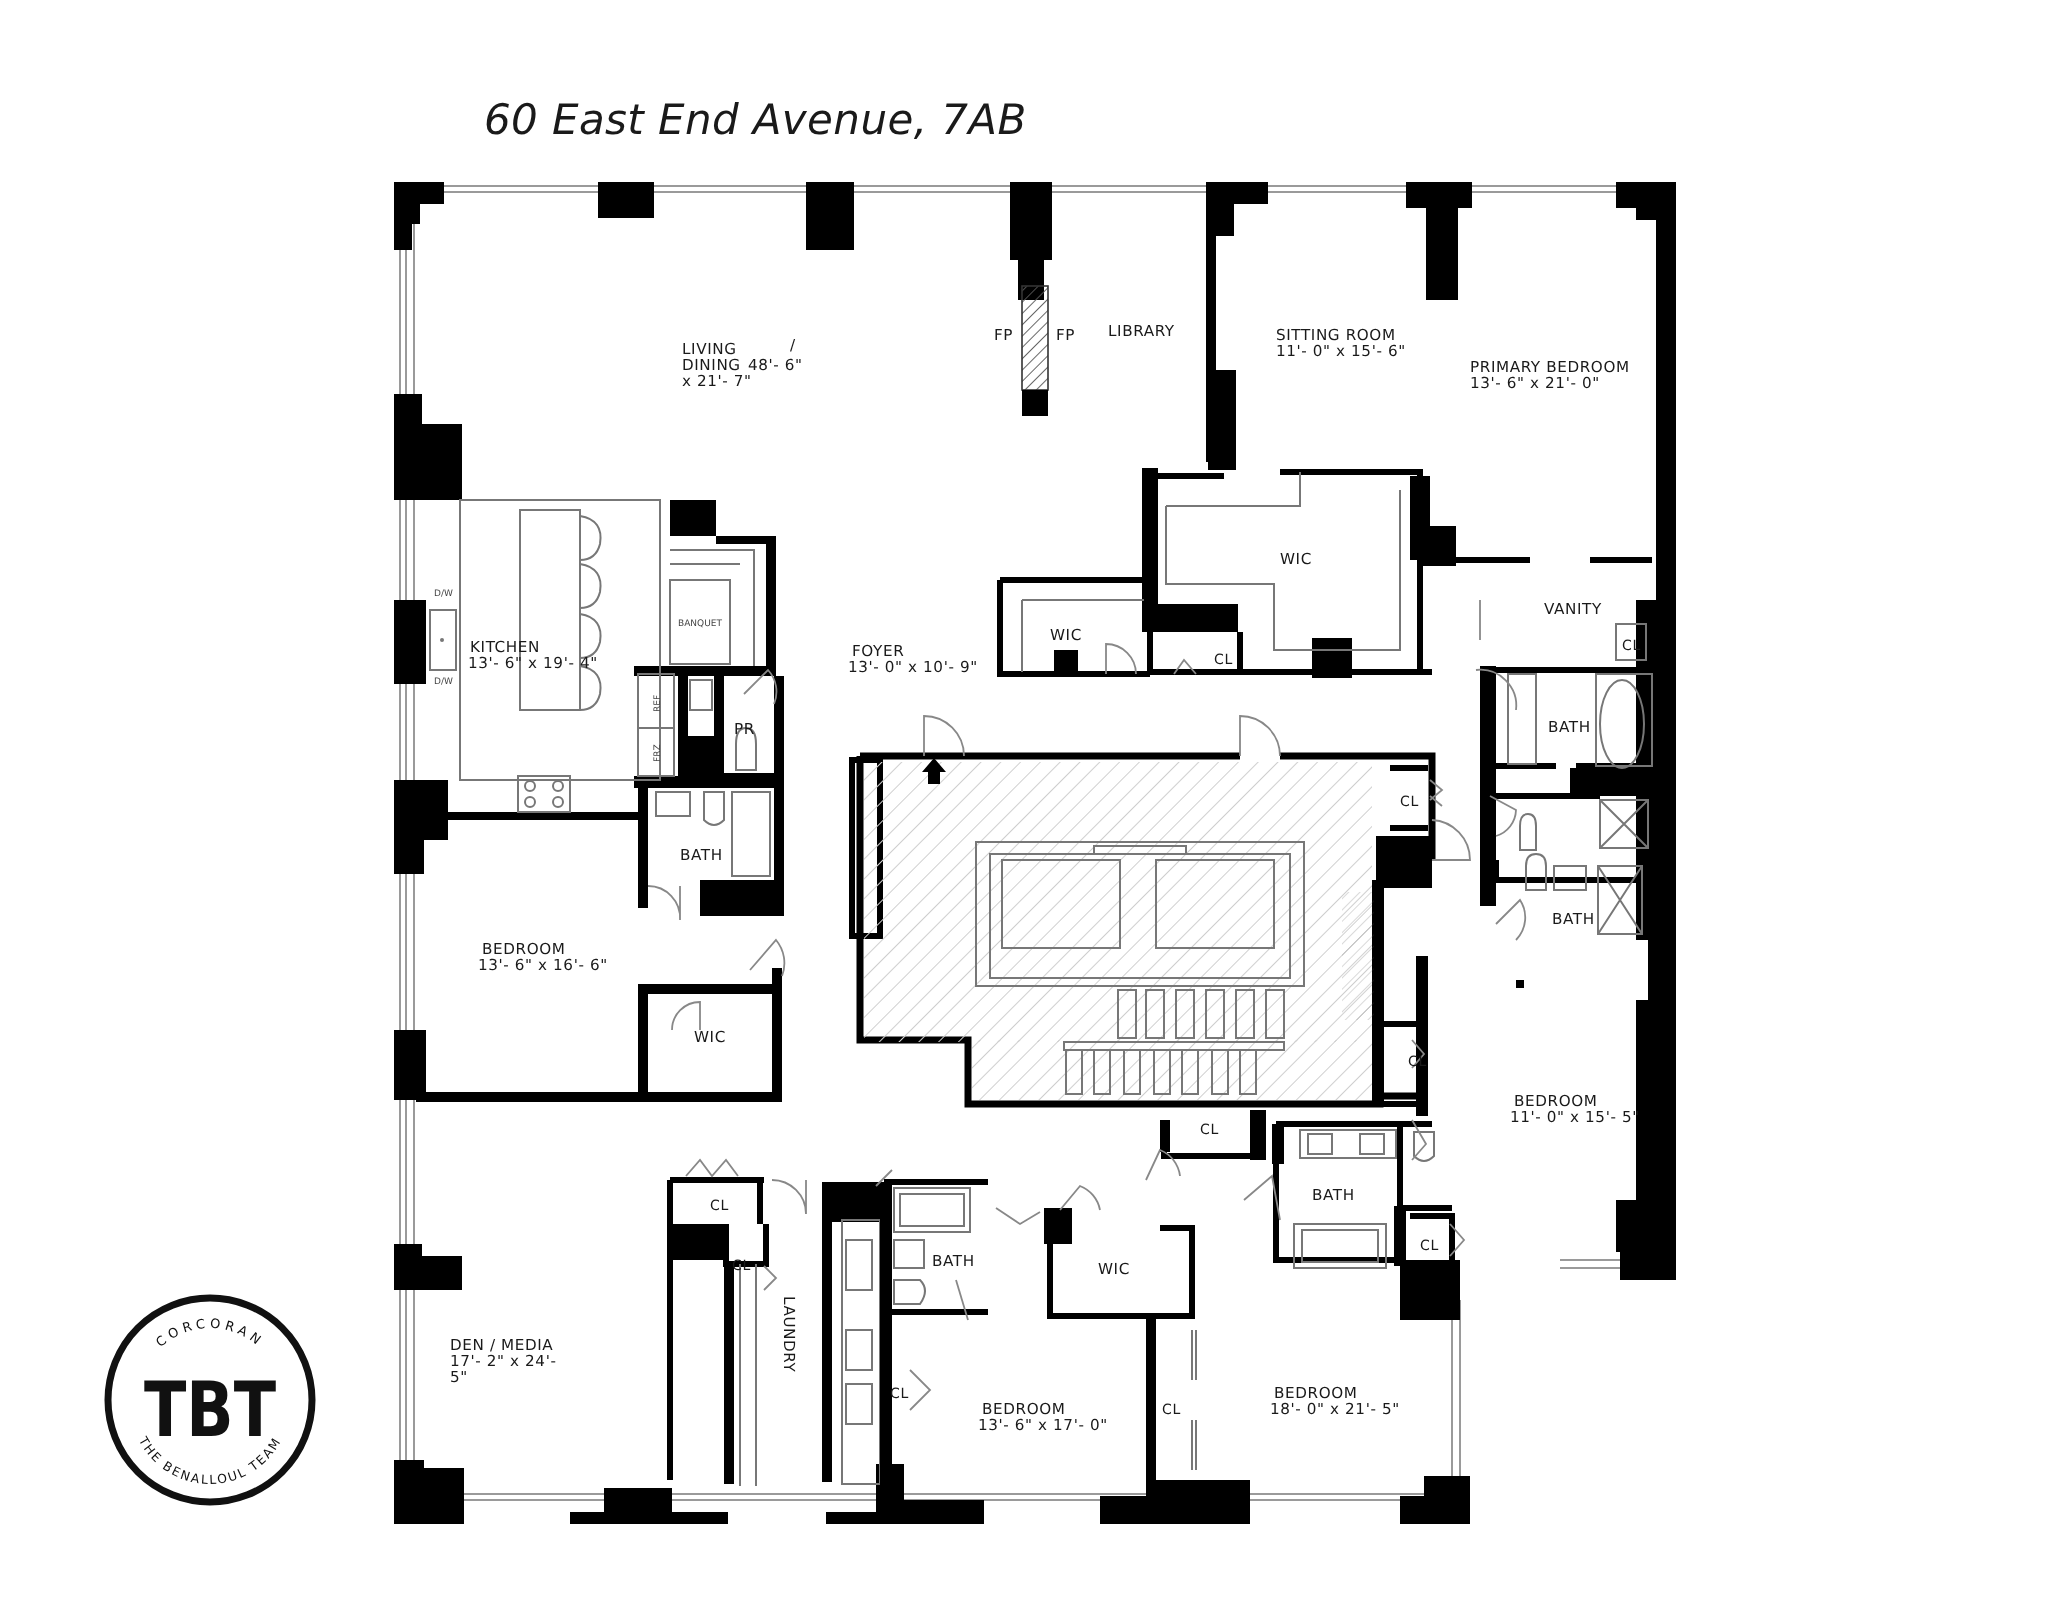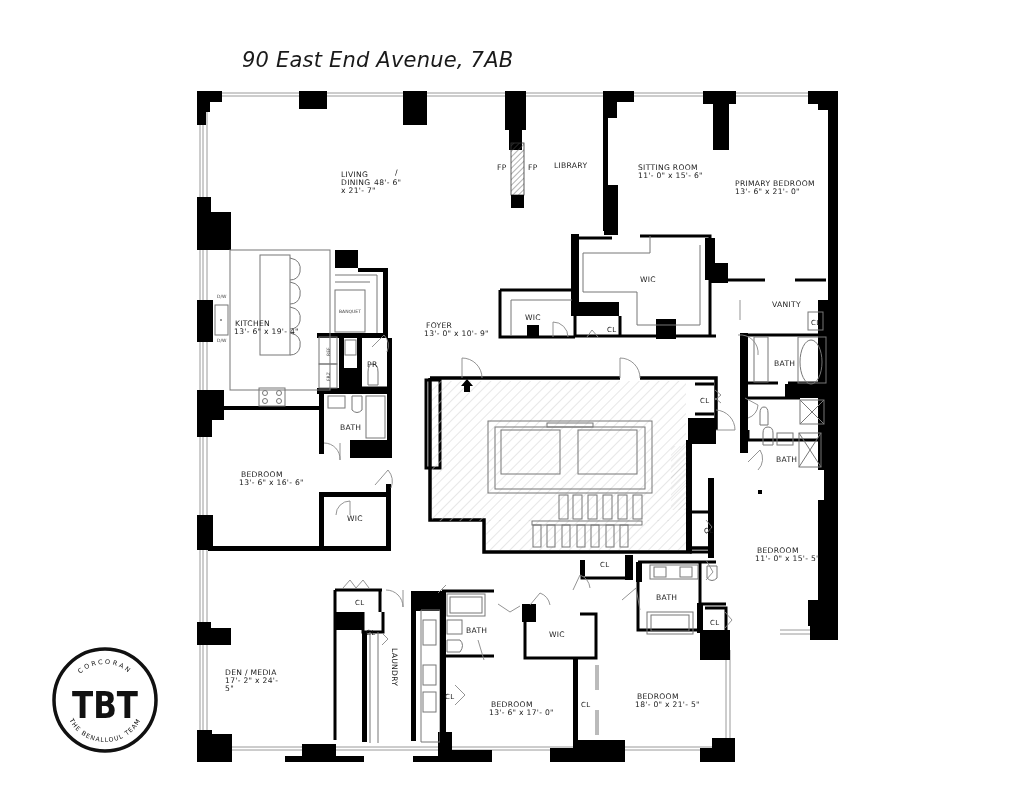--- a/index.html
+++ b/index.html
@@ -19,21 +19,21 @@
   .door { fill: none; stroke: #888; stroke-width: 0.9; }
   .win { fill: none; stroke: #9a9a9a; stroke-width: 1; }
   .logo {
     position: absolute; left: 51px; top: 646px; width: 108px; height: 108px;
   }
   .logo-tbt { font-family: "DejaVu Sans", sans-serif; font-weight: bold; }
 </style>
 </head>
 <body>
 
-<div class="title">90 East End Avenue, 7AB</div>
+<div class="title">60 East End Avenue, 7AB</div>
 
 <svg class="plan" viewBox="0 0 1035 800" xmlns="http://www.w3.org/2000/svg">
   <defs>
     <pattern id="hatch" patternUnits="userSpaceOnUse" width="7" height="7" patternTransform="rotate(45)">
       <line x1="0" y1="0" x2="0" y2="7" stroke="#cfcfcf" stroke-width="1"></line>
     </pattern>
     <pattern id="hatch2" patternUnits="userSpaceOnUse" width="4" height="4" patternTransform="rotate(45)">
       <line x1="0" y1="0" x2="0" y2="4" stroke="#555" stroke-width="0.9"></line>
     </pattern>
   </defs>

